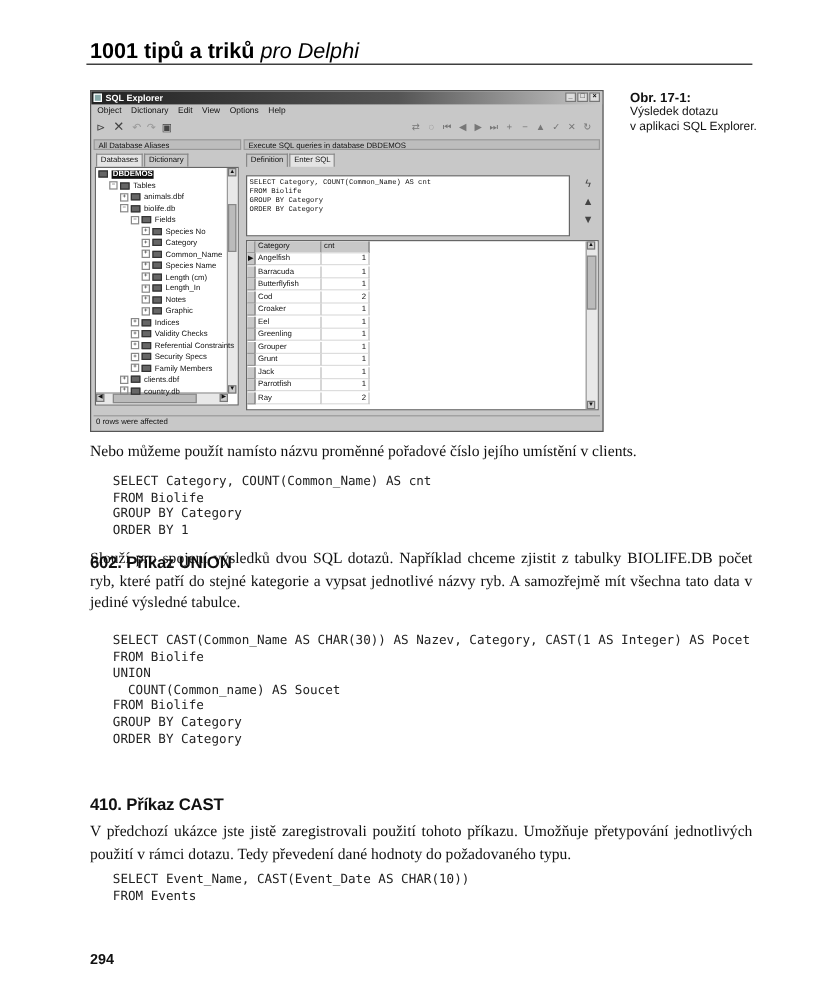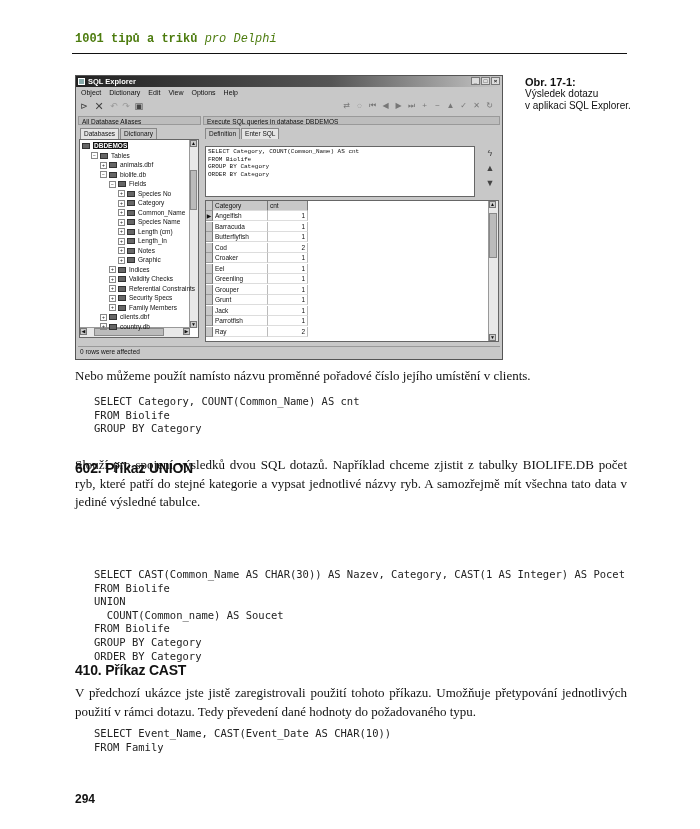--- a/index.html
+++ b/index.html
@@ -1,18 +1,18 @@
 <!DOCTYPE html>
 <html><head>
 <meta charset="utf-8">
 <style>
   html, body { margin:0; padding:0; background:#ffffff; }
   body { width:700px; height:829px; position:relative; overflow:hidden; font-family:"Liberation Serif", serif; color:#111; }
 
-  .running-head { position:absolute; left:75px; top:32px; font-family:Liberation Mono, monospace; font-weight:bold; font-size:12px; color:#4d7c0f; }
+  .running-head { position:absolute; left:75px; top:32px; font-family:Liberation Sans, sans-serif; font-weight:bold; font-size:18px; color:#000000; }
   .running-head .ital { font-style:italic; font-weight:normal; }
   .head-rule { position:absolute; left:72px; top:53px; width:555px; height:0; border-top:1.5px solid #111; }
 
   
   .win { position:absolute; left:75px; top:75px; width:428px; height:285px; background:#c8c8c8; border:1px solid #555; box-sizing:border-box; font-family:"Liberation Sans", sans-serif; font-size:7px; color:#111; overflow:hidden; }
   .titlebar { position:absolute; left:0; top:0; right:0; height:11px; background:linear-gradient(to right,#222 0%,#555 60%,#c8c8c8 100%); color:#fff; font-weight:bold; font-size:7.5px; line-height:11px; padding-left:12px; }
   .titlebar .appicon { position:absolute; left:2px; top:2px; width:7px; height:7px; background:#8aa; border:1px solid #fff; box-sizing:border-box; }
   .winbtns { position:absolute; right:2px; top:1px; display:flex; gap:1px; }
   .winbtn { width:9px; height:8px; background:#ddd; border:1px solid #777; box-sizing:border-box; font-size:6px; line-height:6px; text-align:center; color:#111; }
   .menubar { position:absolute; left:0; top:11px; right:0; height:11px; display:flex; gap:8px; padding-left:5px; line-height:11px; }
@@ -242,34 +242,35 @@
   <div class="num">Obr. 17-1:</div>
   <div>Výsledek dotazu</div>
   <div>v aplikaci SQL Explorer.</div>
 </div>
 
 <div class="para" style="top:367px">Nebo můžeme použít namísto názvu proměnné pořadové číslo jejího umístění v clients.</div>
 <div class="code" style="top:395px" id="code1">
     <div>SELECT Category, COUNT(Common_Name) AS cnt</div>
     <div>FROM Biolife</div>
     <div>GROUP BY Category</div>
+    <div>ORDER BY 1</div>
   </div>
 
 <div class="h2" style="top:460px">602. Příkaz UNION</div>
 <div class="para" style="top:456px">Slouží pro spojení výsledků dvou SQL dotazů. Například chceme zjistit z tabulky BIOLIFE.DB počet ryb, které patří do stejné kategorie a vypsat jednotlivé názvy ryb. A samozřejmě mít všechna tato data v jediné výsledné tabulce.</div>
-<div class="code" style="top:568px" id="code2">
+<div class="code" style="top:528px" id="code2">
     <div>SELECT CAST(Common_Name AS CHAR(30)) AS Nazev, Category, CAST(1 AS Integer) AS Pocet</div>
     <div>FROM Biolife</div>
     <div>UNION</div>
     <div>  COUNT(Common_name) AS Soucet</div>
     <div>FROM Biolife</div>
     <div>GROUP BY Category</div>
     <div>ORDER BY Category</div>
   </div>
 
 <div class="h2" style="top:662px">410. Příkaz CAST</div>
 <div class="para" style="top:684px">V předchozí ukázce jste jistě zaregistrovali použití tohoto příkazu. Umožňuje přetypování jednotlivých použití v rámci dotazu. Tedy převedení dané hodnoty do požadovaného typu.</div>
 <div class="code" style="top:727px" id="code3">
     <div>SELECT Event_Name, CAST(Event_Date AS CHAR(10))</div>
-    <div>FROM Family</div>
+    <div>FROM Events</div>
   </div>
 
 <div class="folio">294</div>
 
 </body></html>

